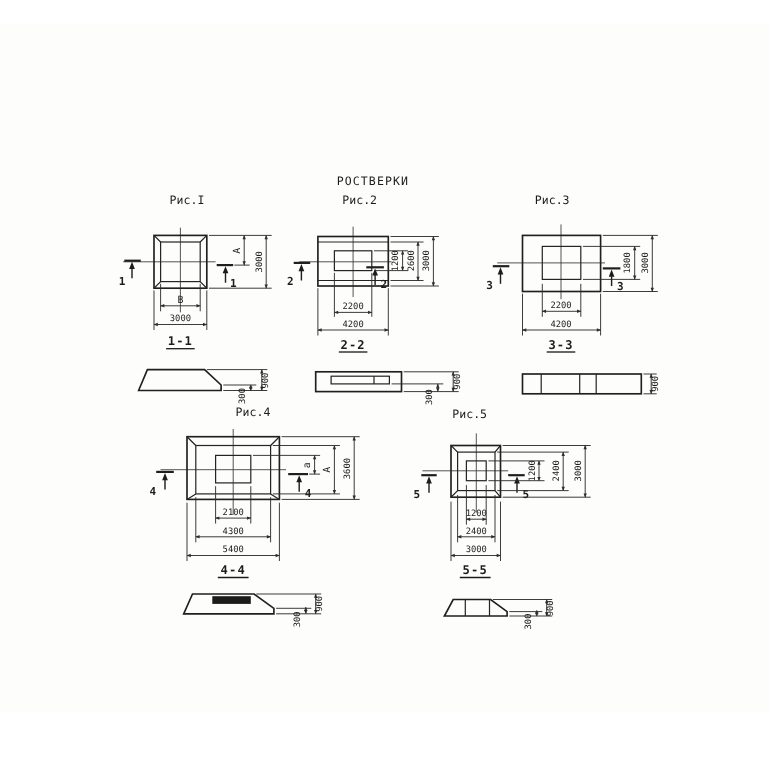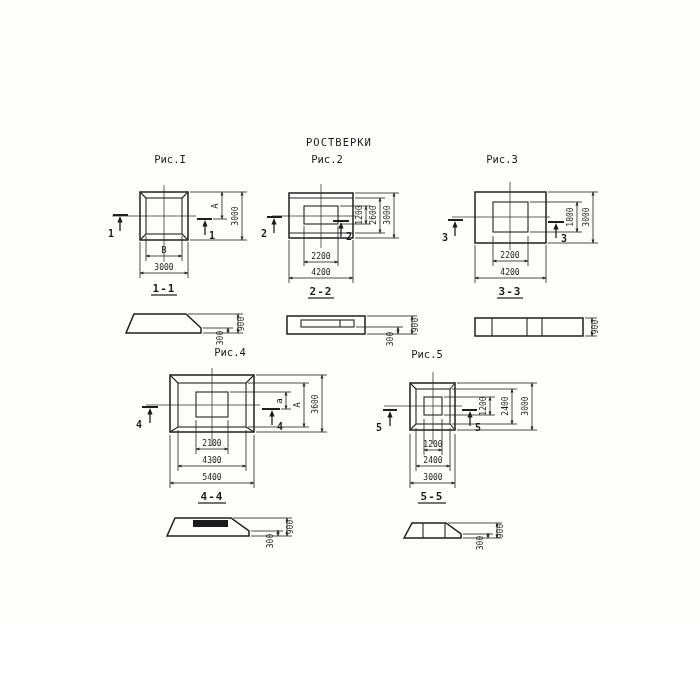--- a/index.html
+++ b/index.html
@@ -1,16 +1,16 @@
 <!DOCTYPE html>
 <html><head>
 <meta charset="utf-8">
 <style>
   html,body{margin:0;padding:0;background:#ffffff;}
-  .page{position:relative;width:700px;height:625px;background:#fdfdfc;overflow:hidden;}
+  .page{position:relative;width:700px;height:625px;background:#fdfdfc;overflow:hidden;margin-top:22px;}
   svg{position:absolute;left:0;top:0;}
   svg text{fill:#1c1c1c;font-family:"DejaVu Sans Mono","Liberation Mono",monospace;}
   .title{font-size:10.5px;letter-spacing:1px;}
   .cap{font-size:10.5px;}
   .seclab{font-size:11px;font-weight:bold;letter-spacing:1px;}
   .dimtxt{font-size:8px;}
   .dimlet{font-size:9px;}
   .cut{font-size:10px;font-weight:bold;}
   .outline{fill:none;stroke:#1f1f1f;stroke-width:1.5;stroke-linejoin:miter;}
   .line{fill:none;stroke:#242424;stroke-width:1.1;}

